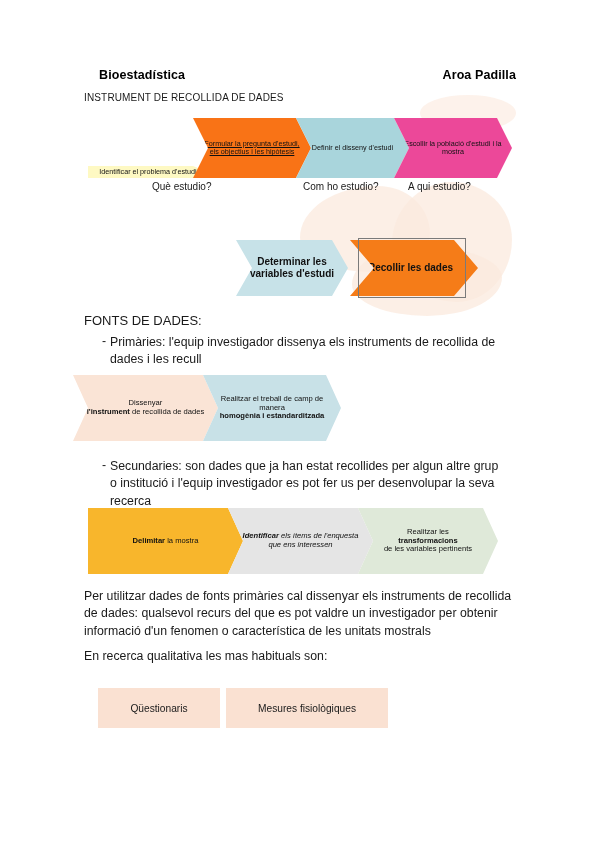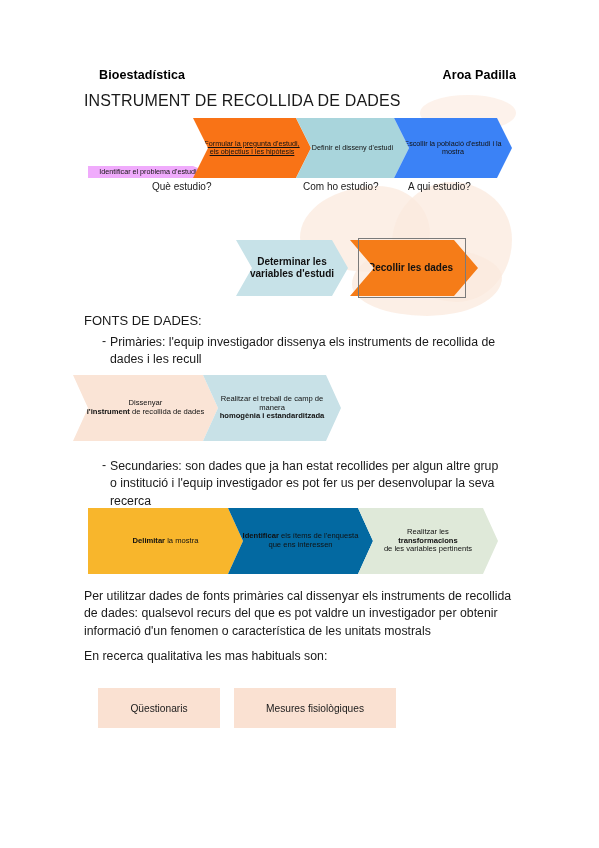--- a/index.html
+++ b/index.html
@@ -31,21 +31,21 @@
 
   
   .hdr {
     position:absolute; left:84px; top:68px; width:432px;
     display:flex; justify-content:space-between; align-items:baseline;
   }
   .hdr span { font-size:12.5px; font-weight:bold; letter-spacing:.1px;padding-left:15px; }
 
   .h-title {
     position:absolute; left:84px; top:92px;
-    font-size:16px; letter-spacing:.15px; color:#1a1a1a;
+    font-size:10px; letter-spacing:.15px; color:#1a1a1a;
   }
 
   
   .flow { position:absolute; display:flex; align-items:stretch; }
 
   .chev {
     position:relative;
     display:flex; align-items:center; justify-content:center;
     text-align:center;
     color:#111;
@@ -55,24 +55,24 @@
   .chev .lbl { position:relative; z-index:3; display:block; width:100%; }
   .chev b { font-weight:bold; }
 
   
   .chev.first { clip-path:polygon(0 0, calc(100% - 15px) 0, 100% 50%, calc(100% - 15px) 100%, 0 100%); }
   .chev.mid   { clip-path:polygon(0 0, calc(100% - 15px) 0, 100% 50%, calc(100% - 15px) 100%, 0 100%, 15px 50%); margin-left:-15px; }
 
   
   #flow1 { left:88px; top:118px; height:60px; }
   #flow1 .chev { font-size:7.2px; }
-  #f1c1 { width:120px; background:#f0abfc;margin-top:48px; }
+  #f1c1 { width:120px; background:#fef9c3;margin-top:48px; }
   #f1c2 { width:118px; background:#f97316;text-decoration:underline; }
   #f1c3 { width:113px; background:#a9d5dc; }
-  #f1c4 { width:118px; background:#3b82f6; }
+  #f1c4 { width:118px; background:#ec4899; }
 
   .caps1 { position:absolute; left:88px; top:181px; width:430px; height:14px; }
   .caps1 span { position:absolute; font-size:10px; color:#1a1a1a; white-space:nowrap; }
   #cap1 { left:64px; }
   #cap2 { left:215px; }
   #cap3 { left:320px; }
 
   
   #flow2 { left:236px; top:240px; height:56px; }
   #flow2 .chev { font-size:10px; font-weight:bold; }
@@ -98,29 +98,29 @@
   #flow3 { left:88px; top:375px; height:66px; }
   #flow3 .chev { font-size:7.6px; }
   #f3c1 { width:157px; background:#f9e1d2; }
   #f3c2 { width:145px; background:#fae4d6; }
   #f3c3 { width:138px; background:#c8e1e7; }
 
   
   #flow4 { left:88px; top:508px; height:66px; }
   #flow4 .chev { font-size:7.6px; }
   #f4c1 { width:155px; background:#f8b62c; }
-  #f4c2 { width:145px; background:#0369a1; }
+  #f4c2 { width:145px; background:#e5e5e5;font-style:italic; }
   #f4c3 { width:140px; background:#dfe9d9; }
 
   
   #p1 { left:84px; top:588px; width:434px; }
   #p2 { left:84px; top:648px; width:434px; }
 
   
-  .boxrow { position:absolute; left:98px; top:688px; display:flex; gap:14px; }
+  .boxrow { position:absolute; left:98px; top:688px; display:flex; gap:6px; }
   .sbox {
     background:#fae1d2;
     display:flex; align-items:center; justify-content:center;
     font-size:10.2px; color:#1a1a1a;
   }
   #box1 { width:122px; height:40px; }
   #box2 { width:162px; height:40px; }
 </style>
 </head>
 <body>

